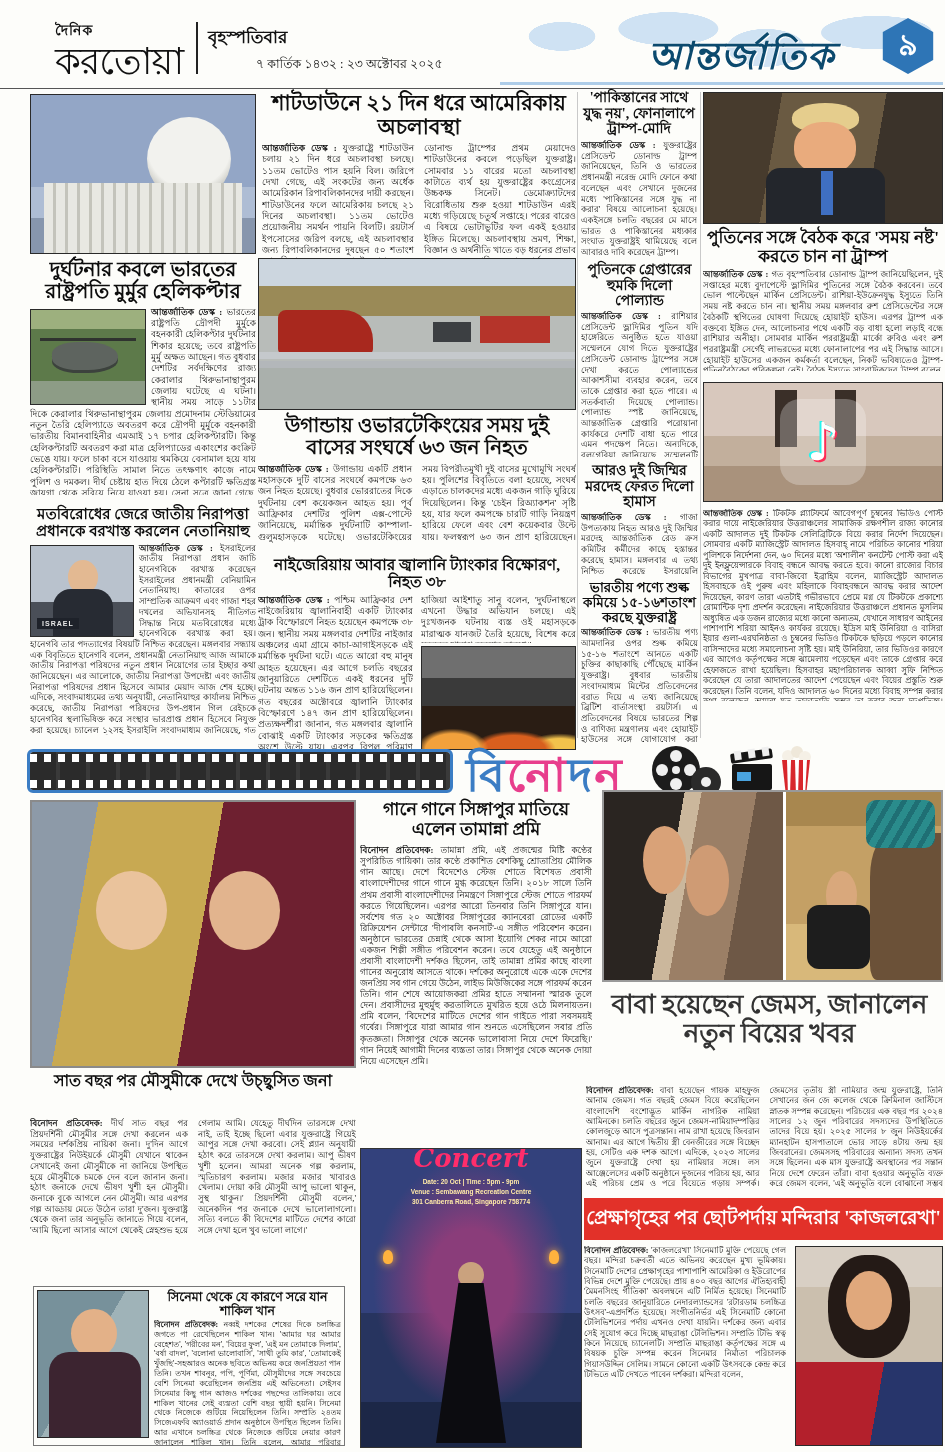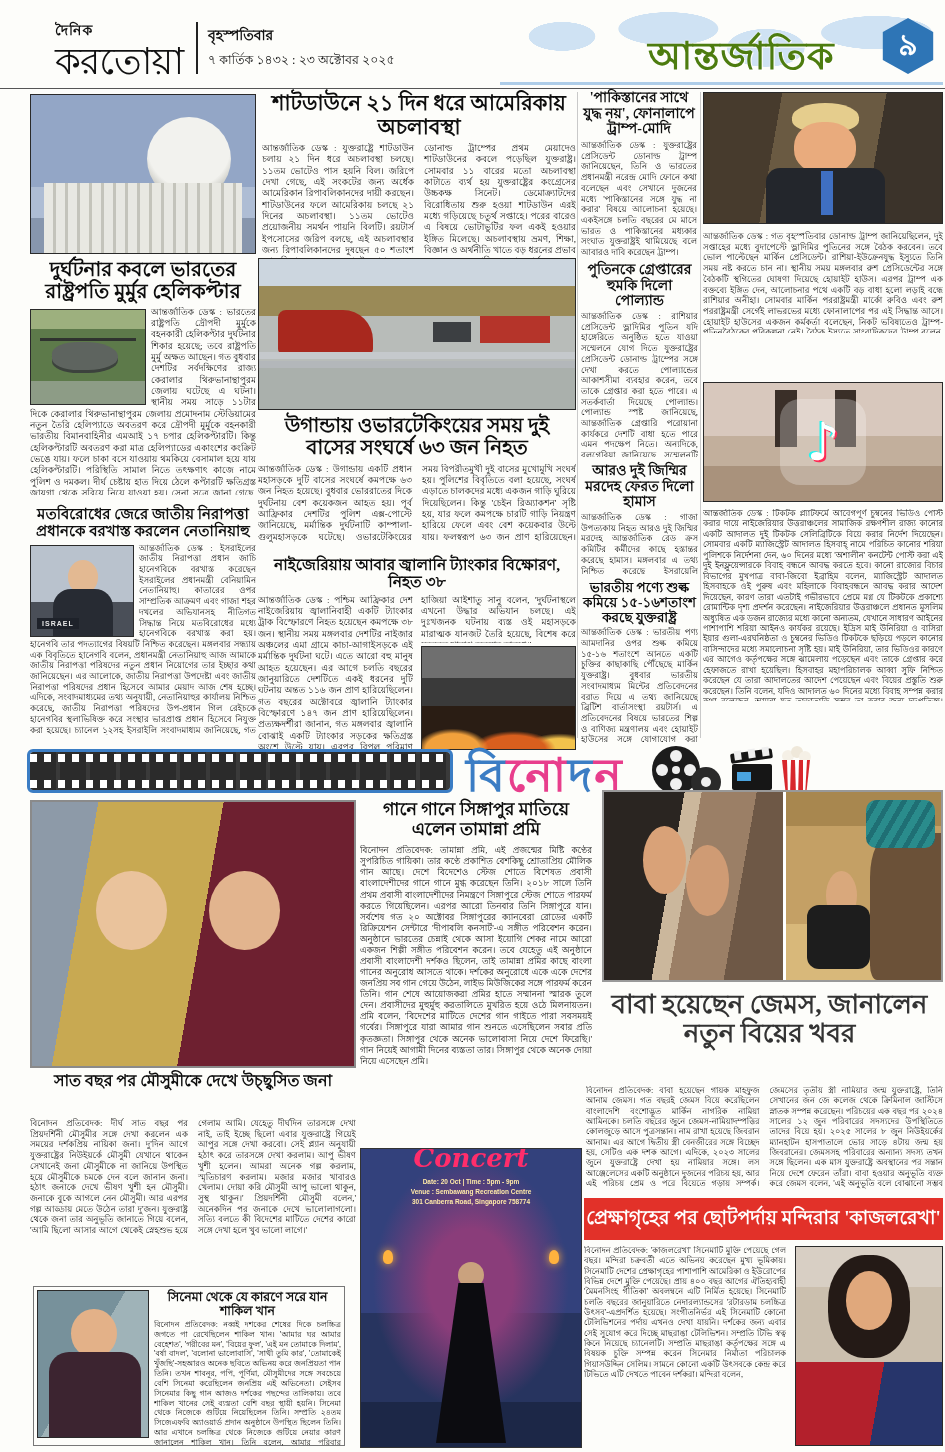--- a/index.html
+++ b/index.html
@@ -3,40 +3,40 @@
 <meta charset="utf-8">
 <style>
   html,body{margin:0;padding:0;background:#e9e9e6;}
   #page{position:relative;width:945px;height:1452px;background:#fdfdfa;margin:0 auto;
         font-family:"Liberation Serif",serif;color:#111;overflow:hidden;}
   .abs{position:absolute;}
   
   .mast-small{font-size:14px;font-weight:700;letter-spacing:1px;}
   .mast-name{font-size:37px;font-weight:400;line-height:1;letter-spacing:-1px;}
   .vrule{width:2px;background:#222;}
-  .weekday{font-size:14px;font-weight:700;}
-  .dateline{font-size:12.5px;margin-top:3px;}
+  .weekday{font-size:17px;font-weight:700;}
+  .dateline{font-size:12.5px;margin-top:3px;margin-left:48px;}
   .map{background:
        radial-gradient(60px 26px at 14% 40%, #cfe2f3 55%, transparent 56%),
        radial-gradient(90px 30px at 38% 30%, #cfe2f3 55%, transparent 56%),
        radial-gradient(70px 34px at 60% 55%, #cfe2f3 55%, transparent 56%),
        radial-gradient(100px 30px at 85% 35%, #cfe2f3 55%, transparent 56%);
        border-bottom:3px solid #aecde8;}
-  .section-name{font-size:38px;font-weight:900;color:#4d7c0f;letter-spacing:1px;
-       text-shadow:0 0 2px #fff,1px 1px 0 #fff;}
+  .section-name{font-size:38px;font-weight:900;color:#0c4a6e;letter-spacing:1px;
+       text-shadow:0 0 2px #fff,1px 1px 0 #fff;font-style:italic;}
   .hexbadge{width:56px;height:56px;background:#2e75b6;
        clip-path:polygon(50% 0,95% 25%,95% 75%,50% 100%,5% 75%,5% 25%);
        display:flex;align-items:center;justify-content:center;}
   .hexbadge span{color:#fff;font-size:30px;font-weight:900;}
   .hrule{background:#555;height:1px;}
   .colrule{width:1px;background:#c9c9c9;}
   
   .hl{font-weight:700;text-align:center;line-height:1.12;color:#0d0d0d;}
   .bd{font-size:9px;line-height:1.26;text-align:justify;overflow:hidden;}
-  .byl{font-weight:400;}
+  .byl{font-weight:700;}
   .cols2{column-count:2;column-gap:10px;}
   .photo{border:1px solid #2a2a2a;box-sizing:border-box;overflow:hidden;}
   .ph-cap{background:linear-gradient(#93a6c6 0 58%,#aebdd4 58% 78%,#8796ad 78%);}
   .ph-cap .dome{position:absolute;left:52%;top:14%;width:84px;height:84px;border-radius:50%;
        background:radial-gradient(circle at 50% 35%,#f2f2ee 0 60%,#c9c9c2 75%);}
   .ph-cap .base{position:absolute;left:6%;bottom:0;width:88%;height:44%;
        background:repeating-linear-gradient(90deg,#e8e8e2 0 9px,#c4c4bb 9px 12px);}
   .ph-heli{background:linear-gradient(#9db07e 0 20%,#5d7a4a 20% 75%,#8d9c86 75%);}
   .ph-heli .body{position:absolute;left:18%;top:34%;width:58%;height:30%;border-radius:40% 50% 45% 40%;
        background:#5e645f;box-shadow:0 3px 0 #3c423d;}
@@ -156,20 +156,21 @@
     </div>
   </div>
 
   <div class="abs photo ph-trump" style="left:703px;top:92px;width:240px;height:132px;">
     <div class="hair"></div>
     <div class="face"></div>
     <div class="suit"></div>
     <div class="tie"></div>
   </div>
   <div class="abs" style="left:703px;top:228px;width:240px;height:150px;">
+    <div class="hl" style="font-size:17px;">পুতিনের সঙ্গে বৈঠক করে 'সময় নষ্ট' করতে চান না ট্রাম্প</div>
     <div class="bd" style="font-size:8.5px;height:102px;margin-top:3px;">
       <span class="byl">আন্তর্জাতিক ডেস্ক :</span>
       <span>গত বৃহস্পতিবার ডোনাল্ড ট্রাম্প জানিয়েছিলেন, দুই সপ্তাহের মধ্যে বুদাপেস্টে ভ্লাদিমির পুতিনের সঙ্গে বৈঠক করবেন। তবে ভোল পাল্টেছেন মার্কিন প্রেসিডেন্ট। রাশিয়া-ইউক্রেনযুদ্ধ ইস্যুতে তিনি সময় নষ্ট করতে চান না। স্থানীয় সময় মঙ্গলবার রুশ প্রেসিডেন্টের সঙ্গে বৈঠকটি স্থগিতের ঘোষণা দিয়েছে হোয়াইট হাউস। এরপর ট্রাম্প এক বক্তব্যে ইঙ্গিত দেন, আলোচনার পথে একটি বড় বাধা হলো লড়াই বন্ধে রাশিয়ার অনীহা। সোমবার মার্কিন পররাষ্ট্রমন্ত্রী মার্কো রুবিও এবং রুশ পররাষ্ট্রমন্ত্রী সের্গেই লাভরভের মধ্যে ফোনালাপের পর এই সিদ্ধান্ত আসে। হোয়াইট হাউসের একজন কর্মকর্তা বলেছেন, নিকট ভবিষ্যতেও ট্রাম্প-পুতিনবৈঠকের পরিকল্পনা নেই। বৈঠক ইস্যুতে সাংবাদিকদের ট্রাম্প বলেন, 'আমি কোনো নিরর্থক বৈঠক চাই না। সময় নষ্ট করতে চাই না। দেখা যাক শেষ পর্যন্ত কী হয়।'</span>
     </div>
   </div>
 
   <div class="abs" style="left:30px;top:258px;width:226px;height:246px;">
     <div class="hl" style="font-size:20px;">দুর্ঘটনার কবলে ভারতের রাষ্ট্রপতি মুর্মুর হেলিকপ্টার</div>
     <div class="bd" style="height:188px;margin-top:4px;">
       <span class="photo ph-heli" style="float:left;position:relative;width:116px;height:96px;margin:2px 5px 2px 0;display:block;">

